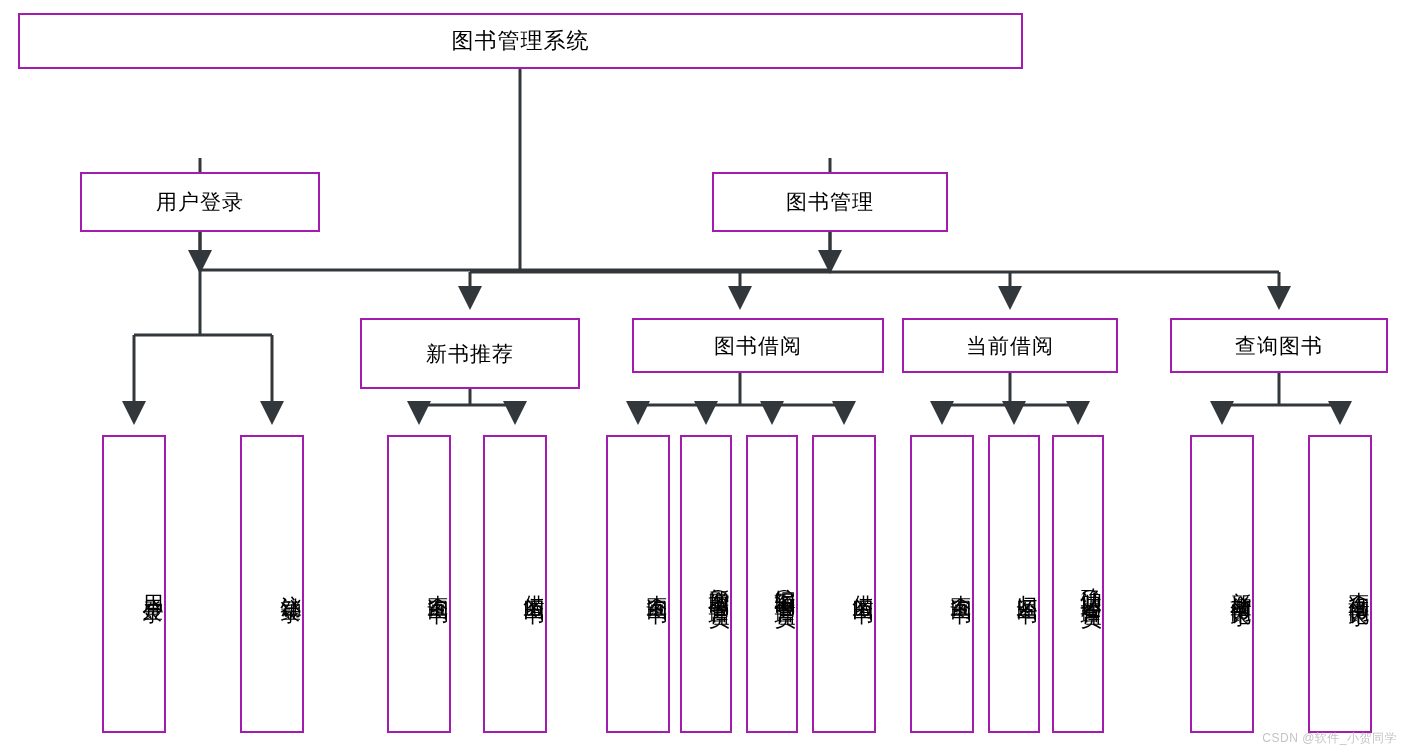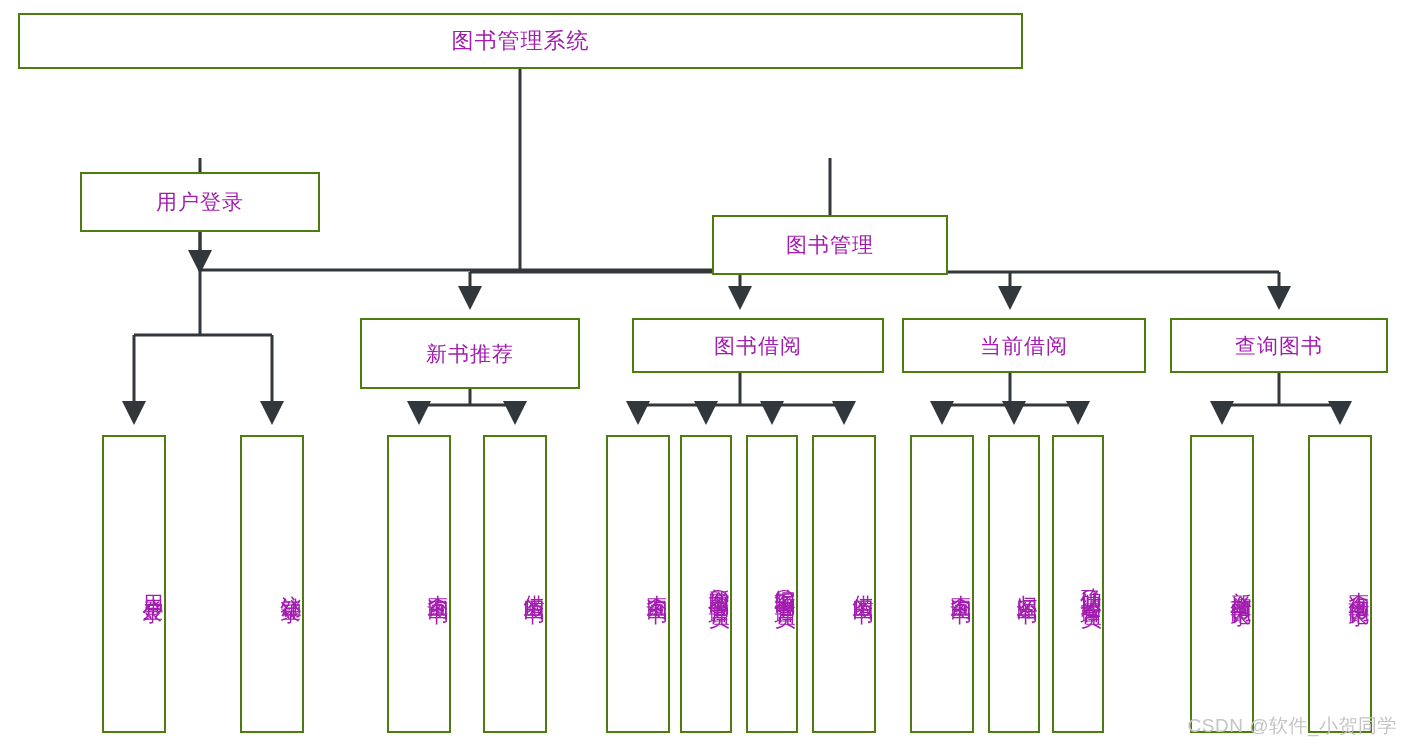--- a/index.html
+++ b/index.html
@@ -13,26 +13,26 @@
   #canvas {
     position: relative;
     width: 1405px;
     height: 747px;
     background: #ffffff;
     overflow: hidden;
   }
   .node {
     position: absolute;
     box-sizing: border-box;
-    border: 2px solid #4d7c0f;
+    border: 2px solid #a21caf;
     background: #ffffff;
     display: flex;
     align-items: center;
     justify-content: center;
-    color: #a21caf;
+    color: #000000;
   }
   .node.horiz {
     font-size: 21px;
     letter-spacing: 1px;
   }
   .node.vert {
     writing-mode: vertical-rl;
     text-orientation: upright;
     font-size: 21px;
     letter-spacing: 3px;
@@ -53,22 +53,22 @@
     position: absolute;
     left: 0;
     top: 0;
     width: 1405px;
     height: 747px;
     pointer-events: none;
   }
   .watermark {
     position: absolute;
     right: 8px;
-    bottom: 8px;
-    font-size: 19px;
+    bottom: 0;
+    font-size: 12px;
     color: #c4c4c4;
     letter-spacing: 0.5px;
     white-space: nowrap;
   }
 </style>
 </head>
 <body>
 
 <div id="canvas">
 
@@ -122,31 +122,31 @@
     </g>
   </svg>
 
   <div class="node horiz root" style="left:18px; top:13px; width:1005px; height:56px;">
     <span>图书管理系统</span>
   </div>
 
   <div class="node horiz" style="left:80px; top:172px; width:240px; height:60px;">
     <span>用户登录</span>
   </div>
-  <div class="node horiz" style="left:712px; top:172px; width:236px; height:60px;margin-top:43px;">
+  <div class="node horiz" style="left:712px; top:172px; width:236px; height:60px;">
     <span>图书管理</span>
   </div>
 
   <div class="node horiz" style="left:360px; top:318px; width:220px; height:71px;">
     <span>新书推荐</span>
   </div>
   <div class="node horiz" style="left:632px; top:318px; width:252px; height:55px;">
     <span>图书借阅</span>
   </div>
-  <div class="node horiz" style="left:902px; top:318px; width:244px; height:55px;">
+  <div class="node horiz" style="left:902px; top:318px; width:216px; height:55px;">
     <span>当前借阅</span>
   </div>
   <div class="node horiz" style="left:1170px; top:318px; width:218px; height:55px;">
     <span>查询图书</span>
   </div>
 
   <div class="node vert" style="left:102px; top:435px; width:64px; height:298px;">
     <span class="vlabel">用户登录</span>
   </div>
   <div class="node vert" style="left:240px; top:435px; width:64px; height:298px;">

